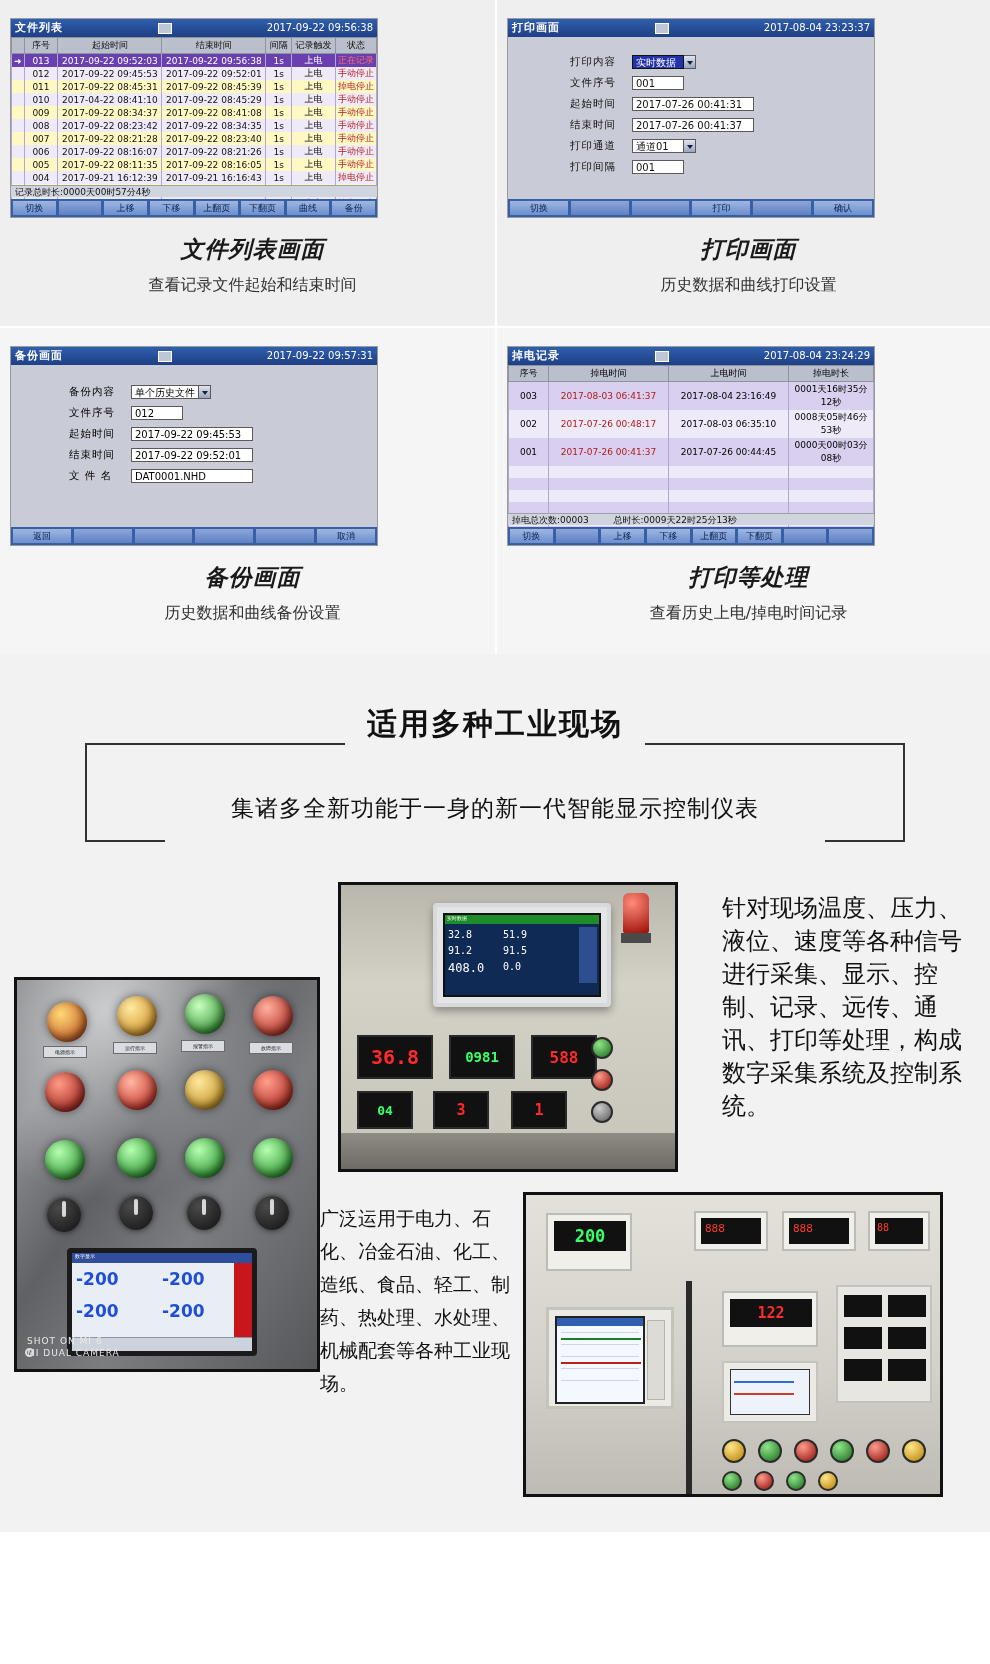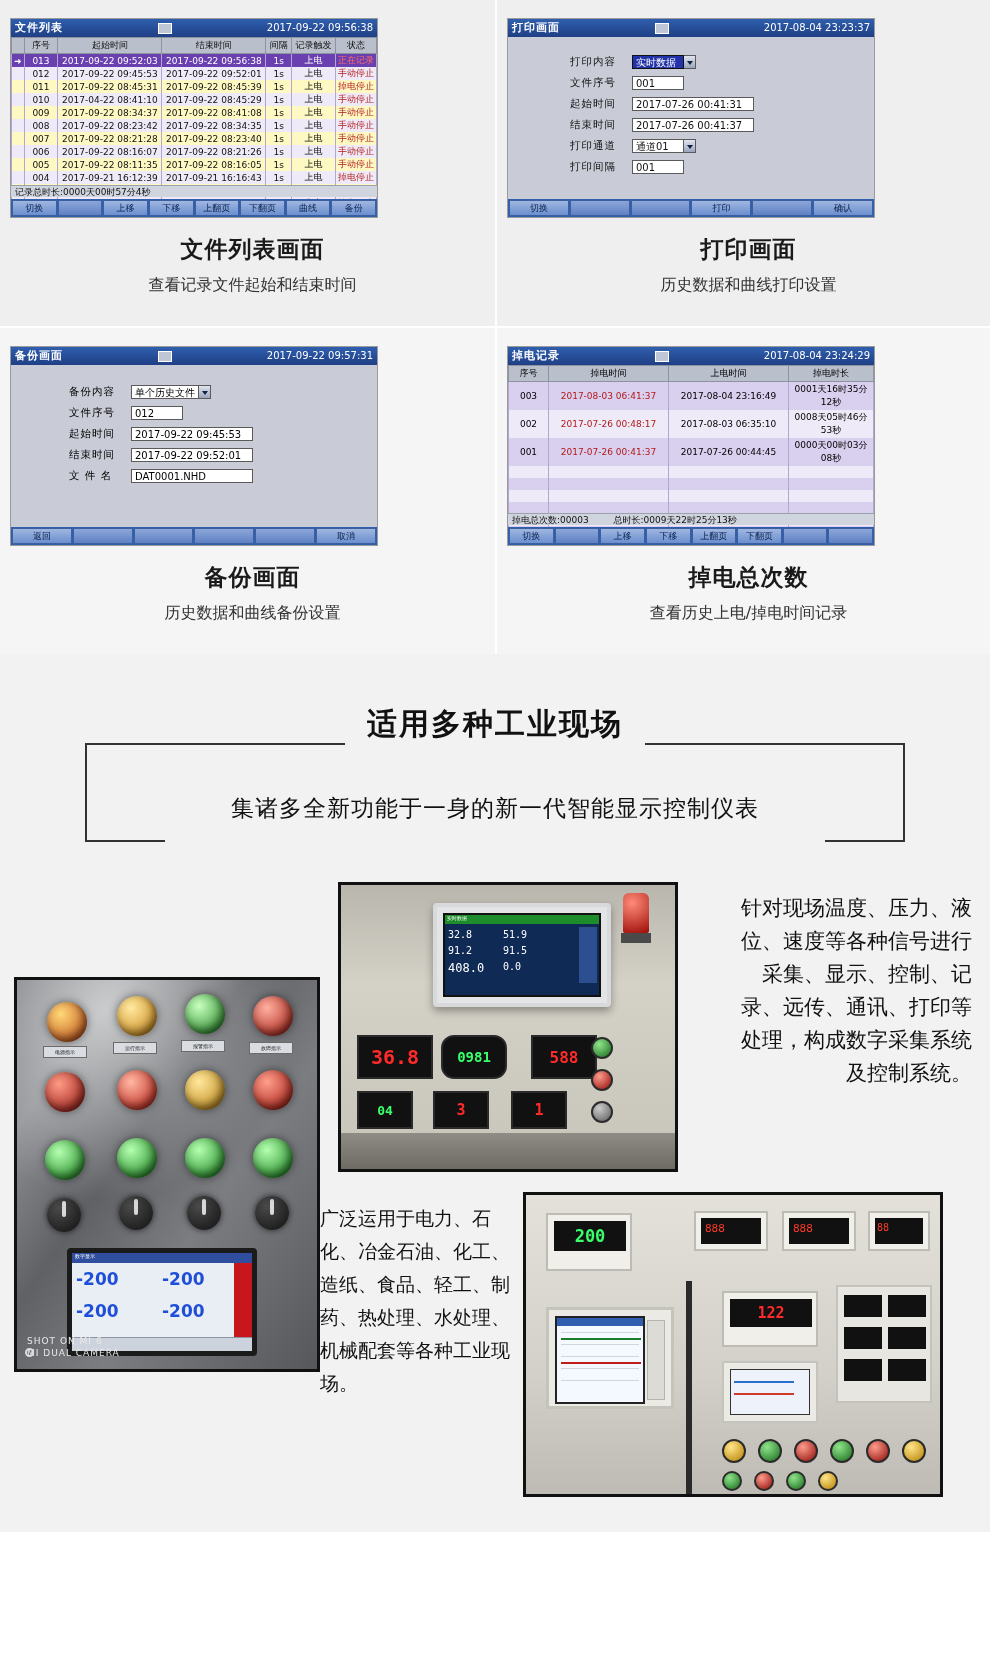--- a/index.html
+++ b/index.html
@@ -149,20 +149,21 @@
 
   .caption {
     margin-top:16px;
     text-align:center;
   }
   .cap-title {
     font-size:23px;
     font-weight:bold;
     color:#1a1a1a;
     letter-spacing:1px;
+    font-style:italic;
   }
   .cap-sub {
     margin-top:10px;
     font-size:16px;
     color:#333;
   }
 
   
   .banner {
     background:#f2f2f2;
@@ -208,24 +209,23 @@
     overflow:hidden;
   }
   .ph-panel { left:14px; top:105px; width:306px; height:395px; background:#1d4ed8; }
   .ph-meter { left:338px; top:10px; width:340px; height:290px; background:#cfcfc8; }
   .ph-cab   { left:523px; top:320px; width:420px; height:305px; background:#dad9d2; }
 
   .txt-right {
     position:absolute;
     right: 18px; top: 20px;
     width: 250px;
-    font-size:21px;
+    font-size:24px;
     line-height:33px;
     color:#111;
-    text-align:right;
   }
   .txt-mid {
     position:absolute;
     left: 320px; top: 330px;
     width: 200px;
     font-size:19px;
     line-height:33px;
     color:#111;
     text-align:left;
   }
@@ -633,21 +633,21 @@
           <div class="b empty"></div>
           <div class="b">上移</div>
           <div class="b">下移</div>
           <div class="b">上翻页</div>
           <div class="b">下翻页</div>
           <div class="b empty"></div>
           <div class="b empty"></div>
         </div>
       </div>
       <div class="caption">
-        <div class="cap-title">掉电总次数</div>
+        <div class="cap-title">打印等处理</div>
         <div class="cap-sub">查看历史上电/掉电时间记录</div>
       </div>
     </div>
   </div>
 
   <div class="banner">
     <div class="bannerbox">
       <div class="bb-top">
         <div class="bb-line"></div>
         <div class="bb-title">适用多种工业现场</div>
@@ -732,21 +732,21 @@
           <div style="position:absolute;right:2px;top:12px;width:18px;height:56px;background:#2e4f8f;"></div>
         </div>
       </div>
 
       <div style="position:absolute;left:282px;top:8px;width:26px;height:40px;background:radial-gradient(circle at 35% 25%,#ff8b7a,#9c0b06);border-radius:6px 6px 2px 2px;"></div>
       <div style="position:absolute;left:280px;top:48px;width:30px;height:10px;background:#4a4a4a;"></div>
 
       <div class="dmeter" style="left:16px;top:150px;width:76px;height:44px;">
         <span class="seg-red" style="font-size:20px">36.8</span>
       </div>
-      <div class="dmeter" style="left:100px;top:150px;width:66px;height:44px;flex-direction:column;border-radius:13px;">
+      <div class="dmeter" style="left:108px;top:150px;width:66px;height:44px;flex-direction:column;">
         <span class="seg-grn" style="font-size:14px">0981</span>
       </div>
       <div class="dmeter" style="left:190px;top:150px;width:66px;height:44px;">
         <span class="seg-red" style="font-size:16px">588</span>
       </div>
       <div class="dmeter" style="left:16px;top:206px;width:56px;height:38px;text-align:right;">
         <span class="seg-grn" style="font-size:13px">04</span>
       </div>
       <div class="dmeter" style="left:92px;top:206px;width:56px;height:38px;">
         <span class="seg-red" style="font-size:15px">3</span>

